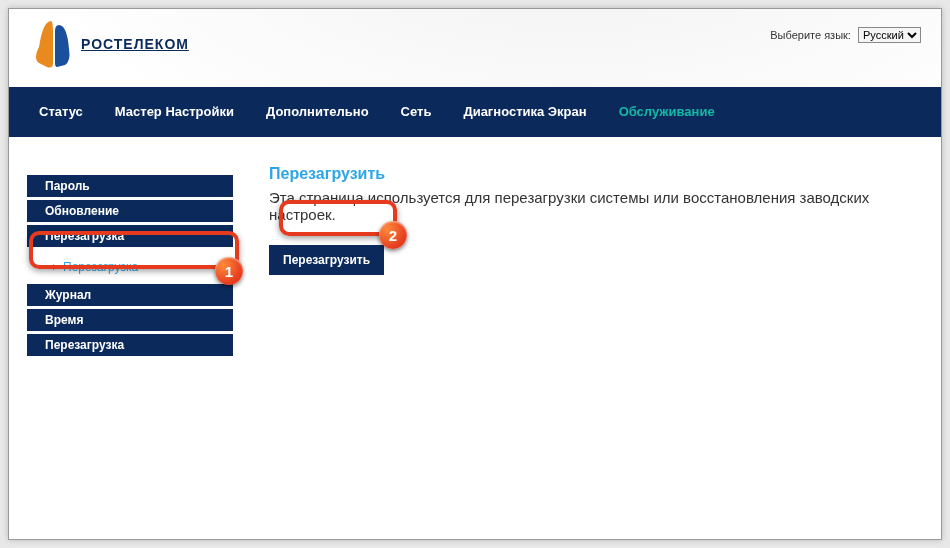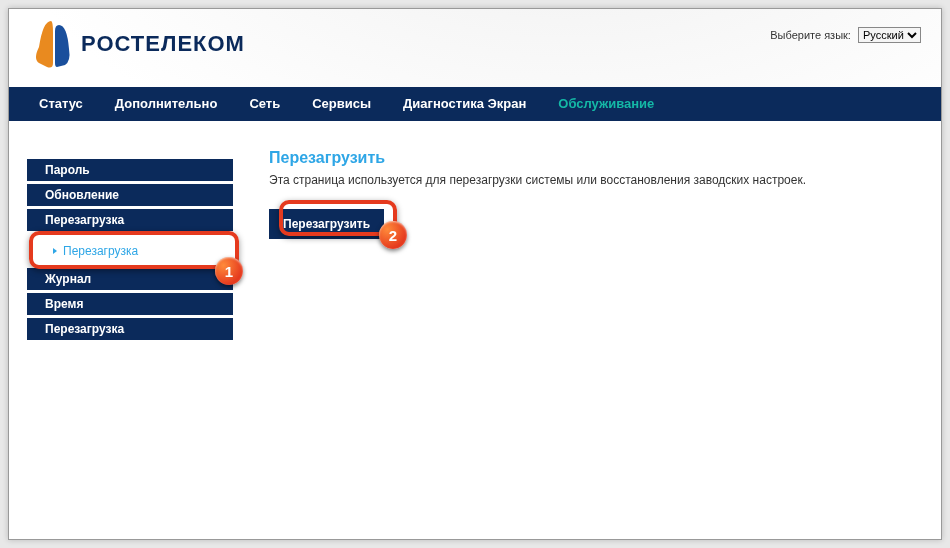--- a/index.html
+++ b/index.html
@@ -39,28 +39,29 @@
   }
   .logo-wrap {
     display: flex;
     align-items: center;
     gap: 8px;
   }
   .logo-wrap svg { display: block; }
   .brand-text {
     font-family: Arial, sans-serif;
     font-weight: bold;
-    font-size: 22px;
+    font-size: 14px;
     letter-spacing: 1px;
     color: #0b2a5b;
     text-transform: uppercase;
+    text-decoration: underline;
   }
   .topnav {
     background: #0b2a5b;
-    height: 34px;
+    height: 50px;
     display: flex;
     align-items: center;
     padding: 0 14px;
     gap: 0;
   }
   .topnav a {
     color: #fff;
     font-size: 13px;
     font-weight: bold;
     padding: 0 16px;
@@ -114,21 +115,21 @@
     flex: 1;
     padding: 24px 24px 0 24px;
   }
   .page-title {
     color: #2ea6e6;
     font-size: 16px;
     font-weight: bold;
     margin-bottom: 6px;
   }
   .page-desc {
-    font-size: 12px;
+    font-size: 15px;
     color: #333;
     margin-bottom: 22px;
   }
   .btn-row {
     display: flex;
     gap: 20px;
     position: relative;
   }
   .btn {
     background: #0b2a5b;
@@ -182,23 +183,23 @@
       <svg width="40" height="50" viewBox="0 0 40 50">
         <path d="M6 28 Q10 2 18 2 Q20 2 20 14 L20 44 Q20 50 14 48 L6 44 Q0 40 6 28 Z" fill="#e98a1f"></path>
         <path d="M22 12 Q22 6 26 6 Q34 6 36 30 Q38 42 32 46 L24 48 Q22 48 22 44 Z" fill="#1a4f9c"></path>
       </svg>
       <span class="brand-text">РОСТЕЛЕКОМ</span>
     </div>
   </div>
 
   <div class="topnav">
     <a>Статус</a>
+    <a>Мастер Настройки</a>
     <a>Дополнительно</a>
     <a>Сеть</a>
-    <a>Сервисы</a>
     <a>Диагностика Экран</a>
     <a class="active">Обслуживание</a>
   </div>
   <div class="spacer-row"></div>
 
   <div class="main">
     <div class="sidebar">
       <div class="side-group">
           <div class="side-item">Пароль</div>
         </div>

